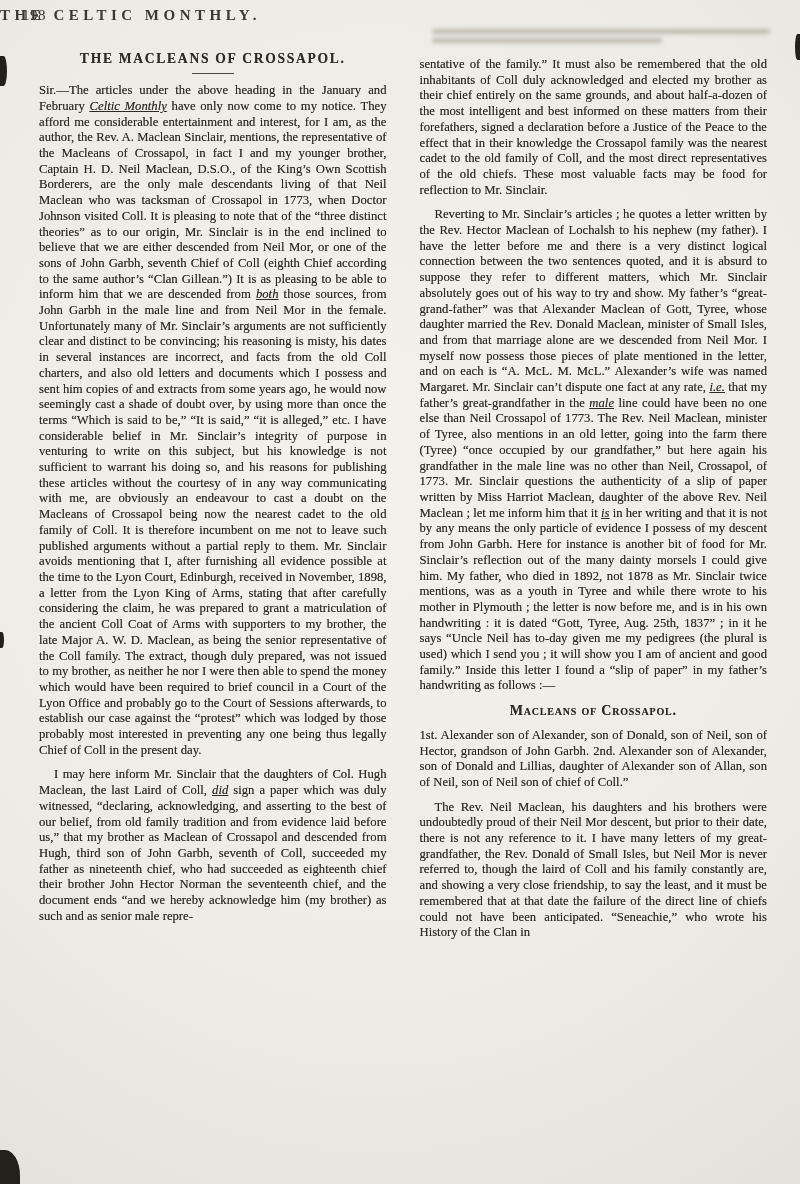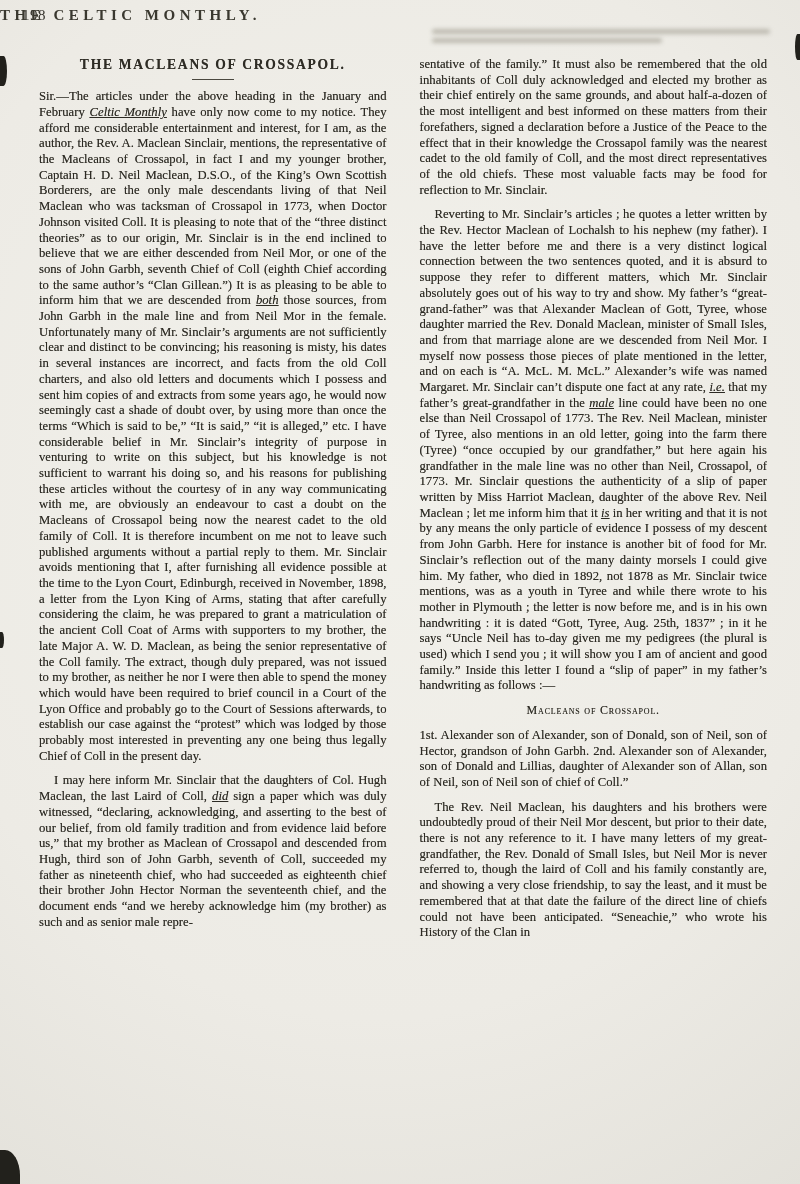--- a/index.html
+++ b/index.html
@@ -10,23 +10,23 @@
     color:#2c2a23;
   }
   .masthead{position:relative;height:28px;padding-top:7px;}
   .pagenum{position:absolute;left:22px;top:7px;font-size:15px;letter-spacing:.5px;color:#33312a;}
   .journal{position:absolute;left:0;right:0;top:7px;text-align:left;font-size:15px;font-weight:700;letter-spacing:4.5px;color:#3a382f;}
   .columns{display:flex;gap:15px;padding:13px 24px 0 30px;}
   .col{flex:1 1 0;font-size:12.7px;line-height:15.7px;text-align:justify;
        text-shadow:0 0 .3px rgba(44,42,35,.55);}
   .col p{margin:9px;text-indent:15px;}
   .col p.noindent{text-indent:0;}
-  .title{margin:9px 0 0;text-align:center;font-size:13.6px;font-weight:700;letter-spacing:1.7px;white-space:nowrap;color:#2e2c25;}
+  .title{margin:3px 0 0;text-align:center;font-size:13.6px;font-weight:700;letter-spacing:1.7px;white-space:nowrap;color:#2e2c25;}
   .title-rule{width:42px;height:1.5px;background:#4a483f;margin:6px auto 9px;}
-  .subhead{margin:4px 0 1px;text-align:center;font-size:12px;font-weight:400;font-variant:small-caps;letter-spacing:.8px;}
+  .subhead{margin:4px 0 1px;text-align:center;font-size:14px;font-weight:700;font-variant:small-caps;letter-spacing:.8px;}
   i{font-style:italic;text-decoration:underline;}
   
   .ghost{position:absolute;left:432px;top:29px;width:338px;height:18px;pointer-events:none;}
   .ghost::before,.ghost::after{content:"";position:absolute;left:0;height:5px;background:#bdbab0;filter:blur(2px);border-radius:3px;}
   .ghost::before{top:0;right:0;}
   .ghost::after{top:9px;width:68%;}
   .mark{position:absolute;background:#22211c;}
   .mark-a{left:0;top:56px;width:7px;height:30px;border-radius:0 70% 70% 0;}
   .mark-b{left:0;top:632px;width:4px;height:16px;border-radius:0 60% 60% 0;}
   .mark-c{left:0;bottom:0;width:20px;height:34px;border-radius:0 75% 0 0;}

